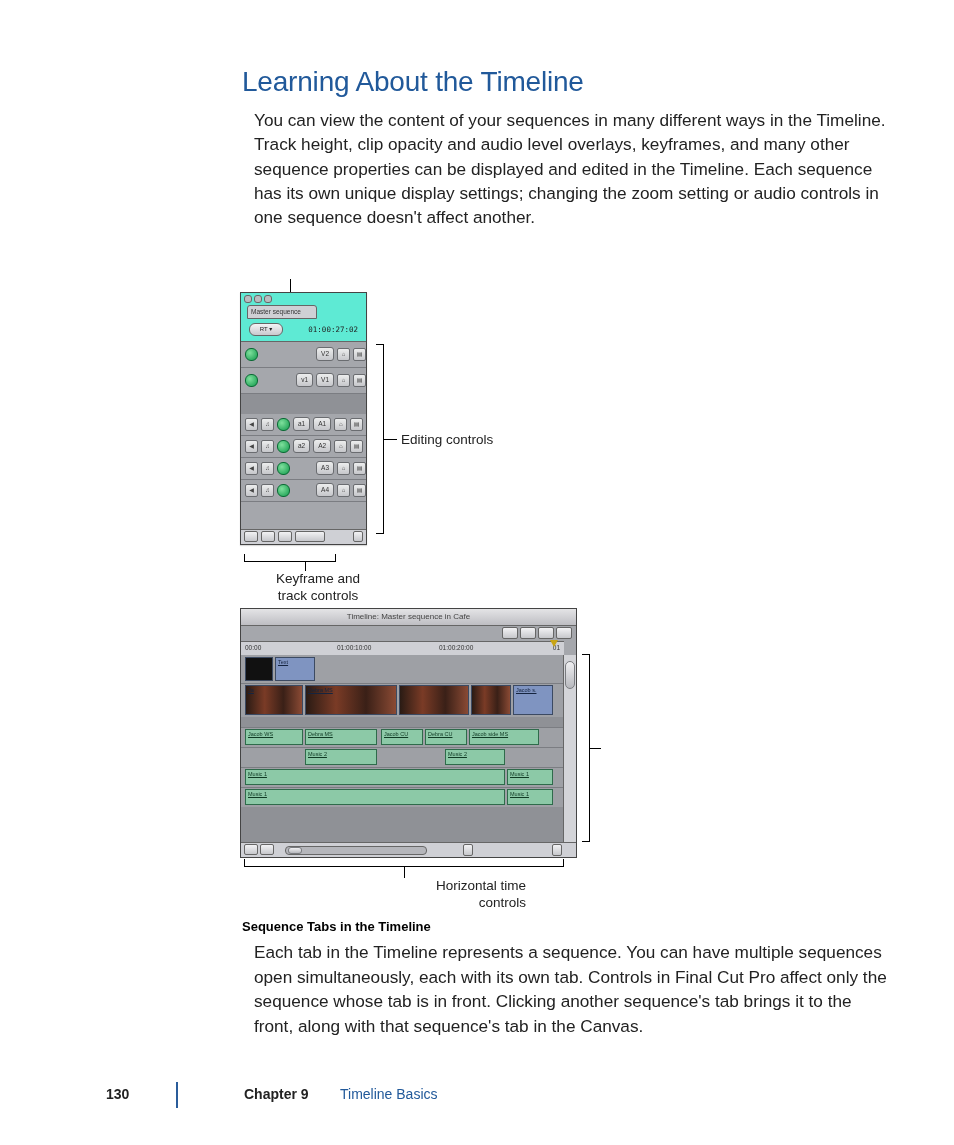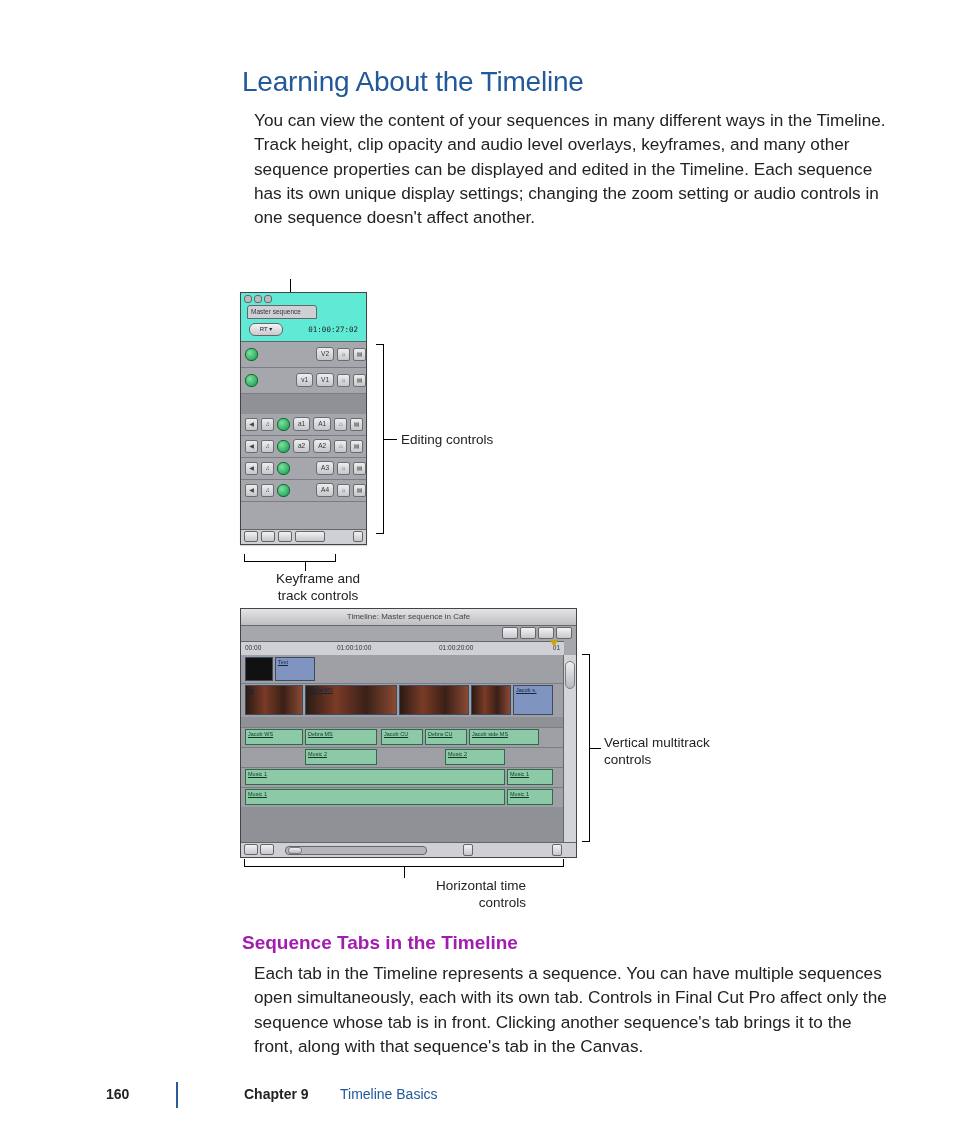--- a/index.html
+++ b/index.html
@@ -20,24 +20,24 @@
     padding: 62px 62px 0 242px;
   }
   h1 {
     color: #21599a;
     font-weight: 400;
     font-size: 28px;
     margin: 0 0 6px 0;
     letter-spacing: -0.2px;
   }
   h2 {
-    color: #a21caf;
+    color: #000000;
     font-weight: 600;
-    font-size: 19px;
-    margin: 12px 0 4px 0;
+    font-size: 13px;
+    margin: 0 0 4px 0;
   }
   p { margin: 0 0 14px 12px; }
 
   
   .footer {
     position: absolute;
     left: 0; right: 0;
     bottom: 40px;
     height: 22px;
     font-size: 14px;
@@ -337,30 +337,29 @@
         <div class="zoomwell">
           <div class="zoomthumb"></div>
         </div>
         <div style="position:absolute; left:222px; width:8px; height:10px;" class="arrowbtn"></div>
         <div style="position:absolute; right:14px; width:8px; height:10px;" class="arrowbtn"></div>
       </div>
     </div>
 
     <div class="bracket-v" style="left:340px; top:46px; height:188px;"></div>
     <div class="callout-line" style="left:347px; top:140px; width:12px; height:1px;"></div>
-    <div class="callout" style="left:362px; top:126px; width:130px;">Vertical multitrack controls</div>
 
     <div class="bracket-h" style="left:2px; top:251px; width:320px;"></div>
     <div class="callout-line" style="left:162px; top:258px; width:1px; height:12px;"></div>
     <div class="callout" style="left:164px; top:269px; width:120px;text-align:right;">Horizontal time controls</div>
   </div>
 
   <h2>Sequence Tabs in the Timeline</h2>
   <p>Each tab in the Timeline represents a sequence. You can have multiple sequences open simultaneously, each with its own tab. Controls in Final Cut Pro affect only the sequence whose tab is in front. Clicking another sequence's tab brings it to the front, along with that sequence's tab in the Canvas.</p>
 
   <div class="footer">
-    <span class="pagenum">160</span>
+    <span class="pagenum">130</span>
     <span class="footer-rule"></span>
     <span class="chap-label">Chapter 9</span>
     <span class="chap-title">Timeline Basics</span>
   </div>
 
 </div>
 
 </body></html>

